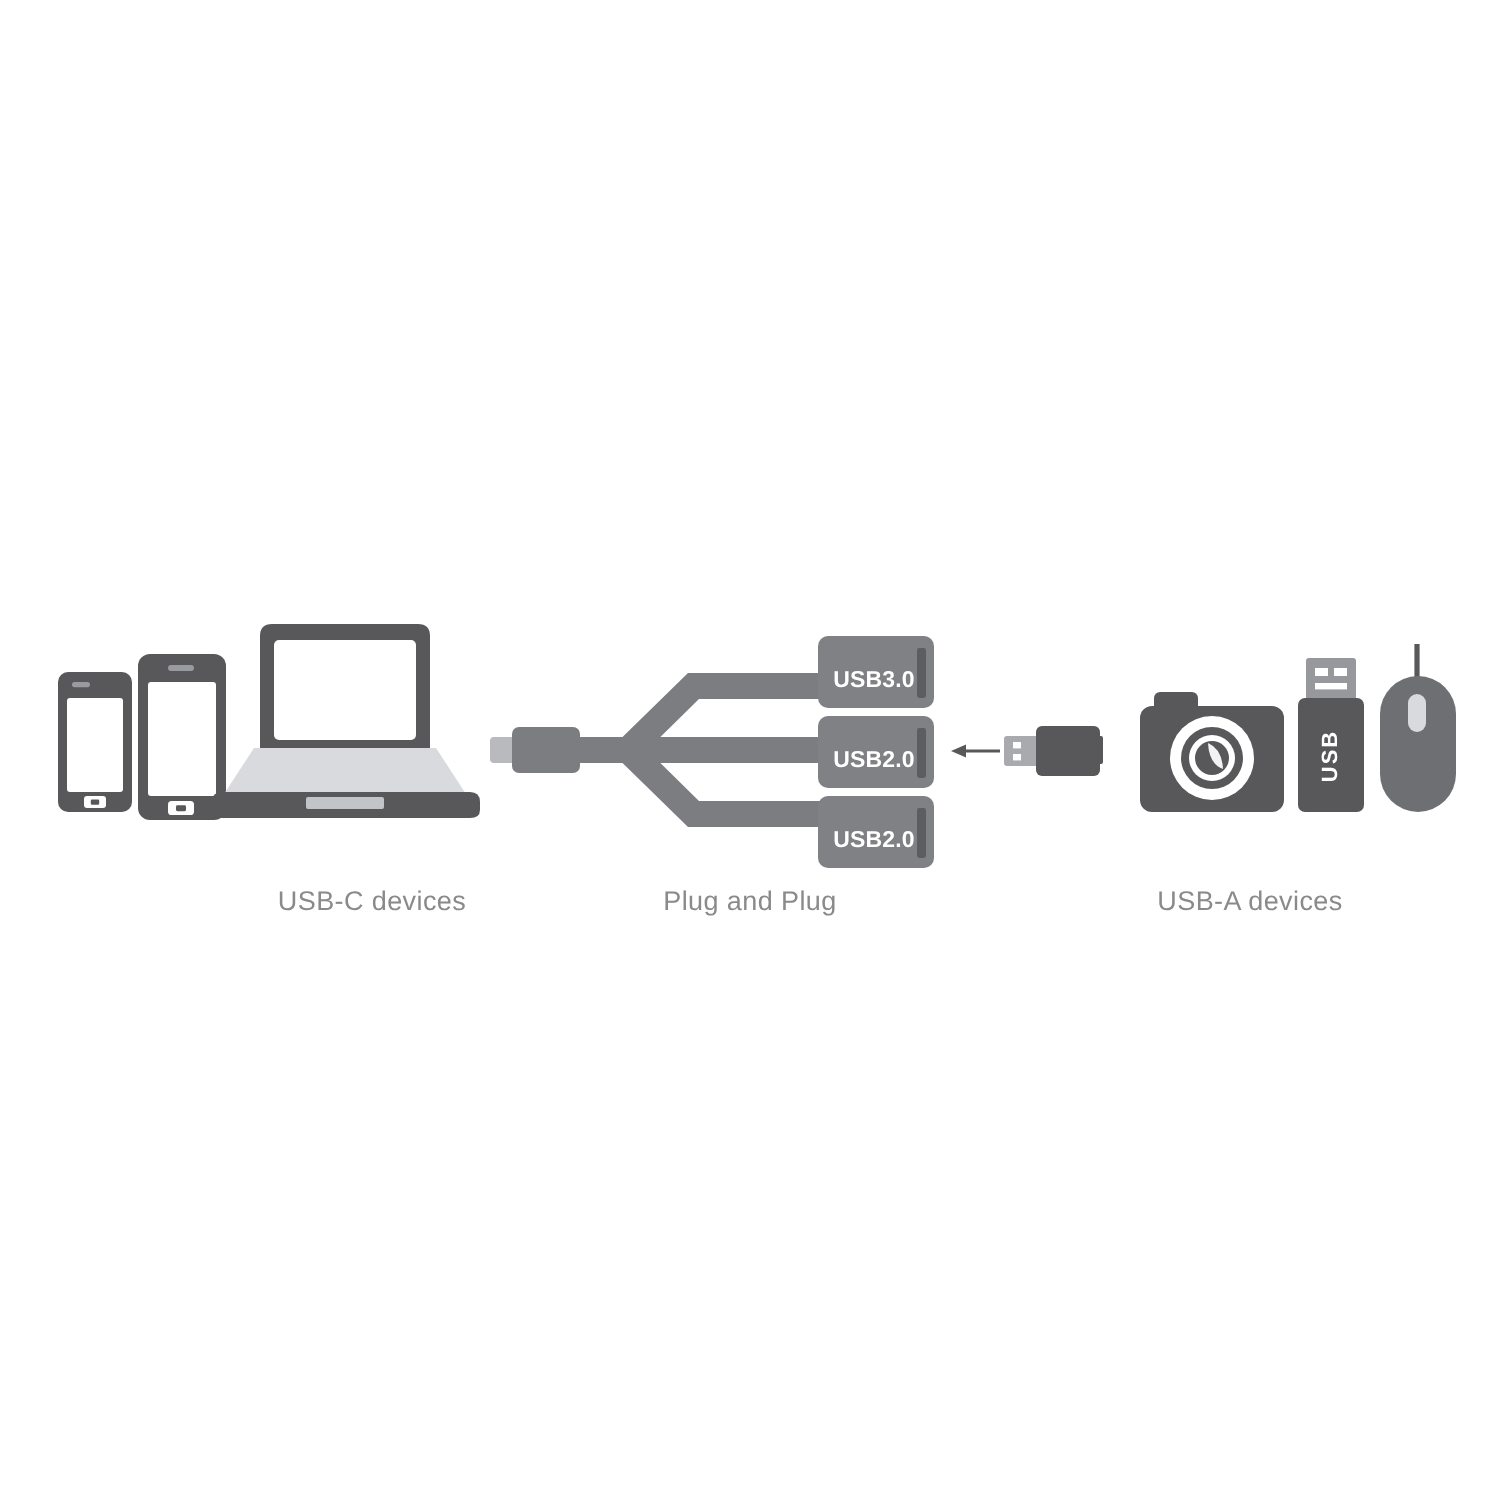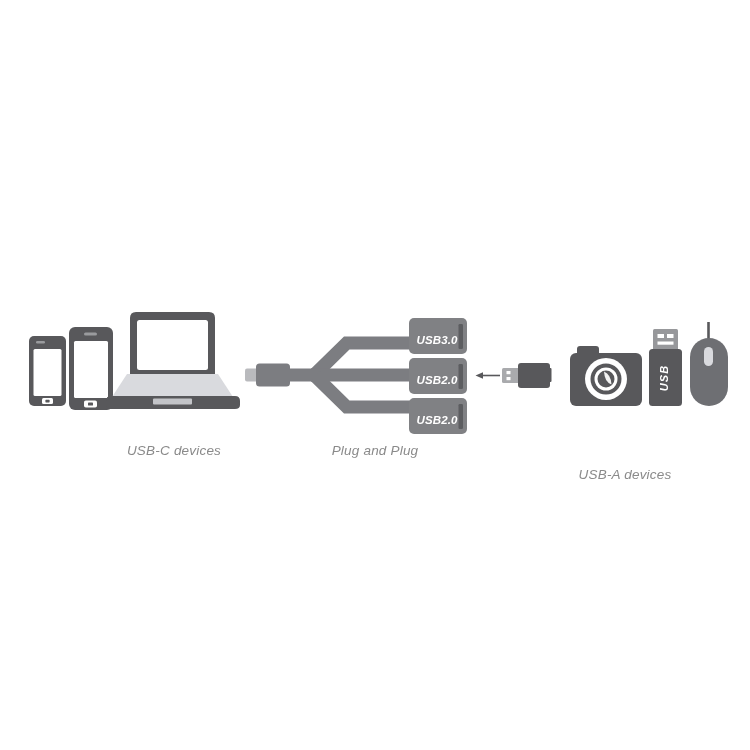--- a/index.html
+++ b/index.html
@@ -9,41 +9,40 @@
   }
   body {
     font-family: "Liberation Sans", sans-serif;
   }
   #stage {
     position: relative;
     width: 750px;
     height: 750px;
     background: #ffffff;
     overflow: hidden;
-    font-style: italic;
   }
   #diagram {
     position: absolute;
     left: 0;
     top: 0;
     width: 750px;
     height: 750px;
   }
   .caption {
     position: absolute;
     font-family: "Liberation Sans", sans-serif;
     font-size: 13.5px;
     color: #8a8a8a;
     letter-spacing: 0.2px;
     white-space: nowrap;
     text-align: center;
   }
-  #cap-left  { left: 4px;   top: 443px; width: 250px; padding-left: 45px; }
+  #cap-left  { left: 16px;   top: 443px; width: 250px; padding-left: 45px; }
   #cap-mid   { left: 250px; top: 443px; width: 250px; }
-  #cap-right { left: 500px; top: 443px; width: 250px; margin-top: 24px; }
+  #cap-right { left: 500px; top: 443px; width: 250px; }
   .port-label {
     font-family: "Liberation Sans", sans-serif;
     font-size: 11.5px;
     font-weight: bold;
     fill: #ffffff;
     letter-spacing: 0.1px;
   }
   .usb-stick-label {
     font-family: "Liberation Sans", sans-serif;
     font-size: 11px;

